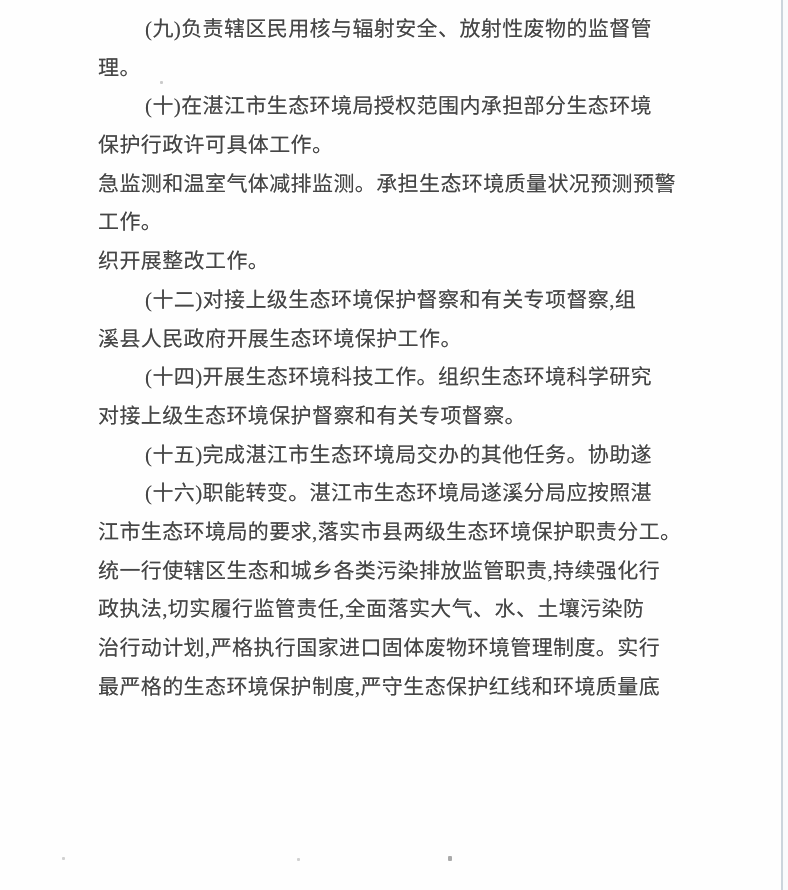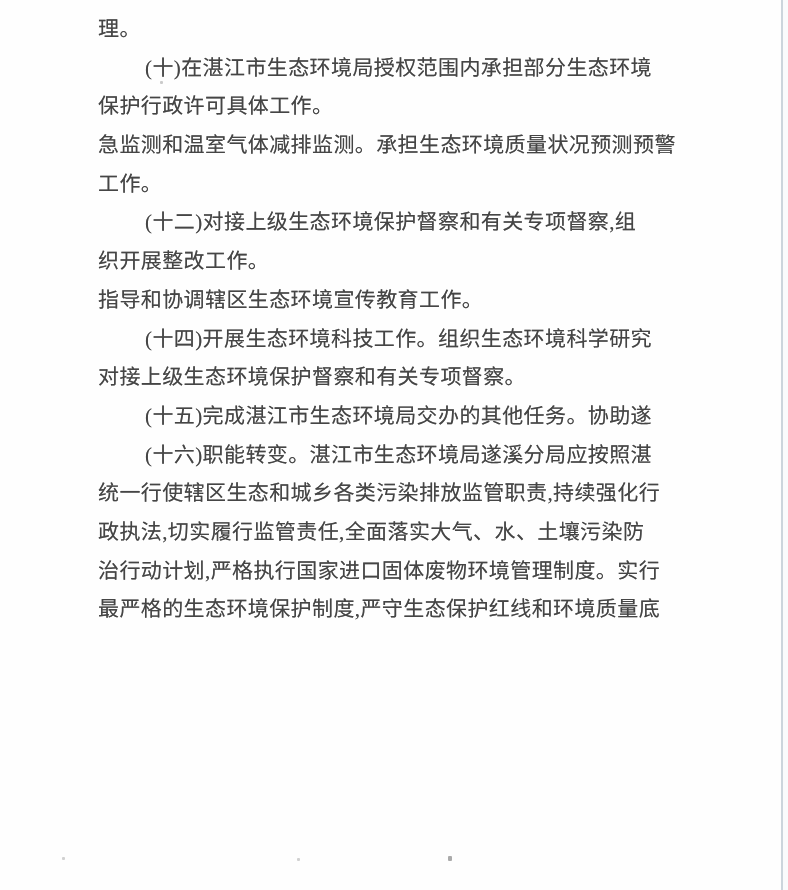--- a/index.html
+++ b/index.html
@@ -65,32 +65,34 @@
   .speck.s1 { left: 160px; top: 81px;  width: 3px; height: 3px; opacity: 0.45; }
   .speck.s2 { left: 62px;  top: 857px; width: 3px; height: 3px; opacity: 0.4; }
   .speck.s3 { left: 297px; top: 858px; width: 3px; height: 3px; opacity: 0.4; }
   .speck.s4 { left: 448px; top: 856px; width: 4px; height: 5px; opacity: 0.75; }
 </style>
 </head>
 <body>
 
 <div class="page">
   <div class="text-block" id="text-block">
+      <div class="line indent">(九)负责辖区民用核与辐射安全、放射性废物的监督管</div>
       <div class="line">理。</div>
       <div class="line indent">(十)在湛江市生态环境局授权范围内承担部分生态环境</div>
       <div class="line">保护行政许可具体工作。</div>
       <div class="line">急监测和温室气体减排监测。承担生态环境质量状况预测预警</div>
       <div class="line">工作。</div>
+      <div class="line">织开展整改工作。</div>
       <div class="line indent">(十二)对接上级生态环境保护督察和有关专项督察,组</div>
-      <div class="line">织开展整改工作。</div>
-      <div class="line">指导和协调辖区生态环境宣传教育工作。</div>
+      <div class="line">溪县人民政府开展生态环境保护工作。</div>
       <div class="line indent">(十四)开展生态环境科技工作。组织生态环境科学研究</div>
       <div class="line">对接上级生态环境保护督察和有关专项督察。</div>
       <div class="line indent">(十五)完成湛江市生态环境局交办的其他任务。协助遂</div>
       <div class="line indent">(十六)职能转变。湛江市生态环境局遂溪分局应按照湛</div>
+      <div class="line">江市生态环境局的要求,落实市县两级生态环境保护职责分工。</div>
       <div class="line">统一行使辖区生态和城乡各类污染排放监管职责,持续强化行</div>
       <div class="line">政执法,切实履行监管责任,全面落实大气、水、土壤污染防</div>
       <div class="line">治行动计划,严格执行国家进口固体废物环境管理制度。实行</div>
       <div class="line">最严格的生态环境保护制度,严守生态保护红线和环境质量底</div>
     </div>
   <div class="edge-line"></div>
   <div class="right-strip"></div>
   <div class="speck s1"></div>
   <div class="speck s2"></div>
   <div class="speck s3"></div>

